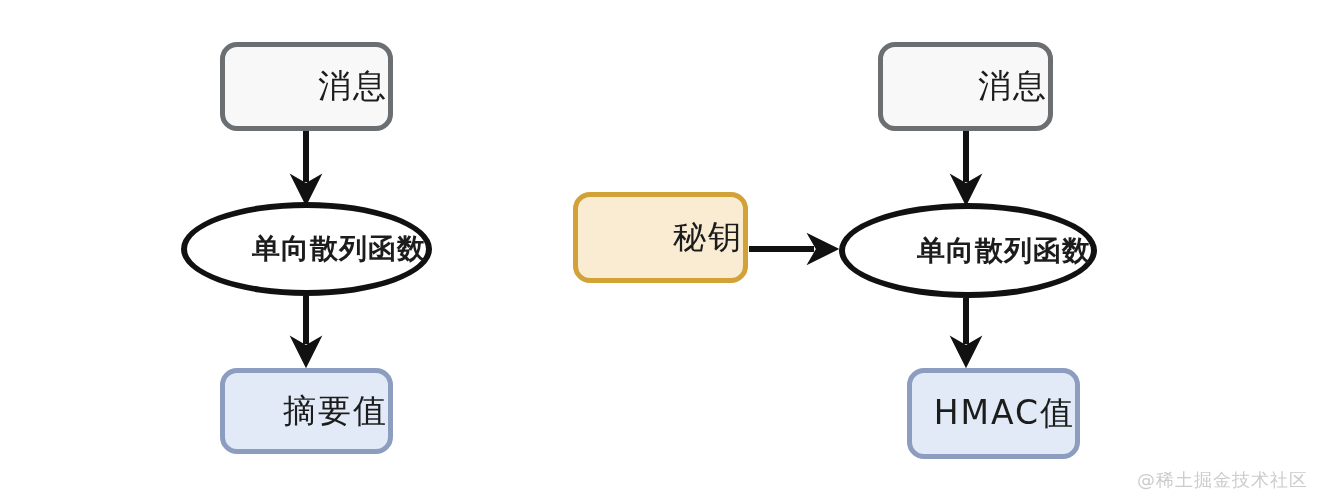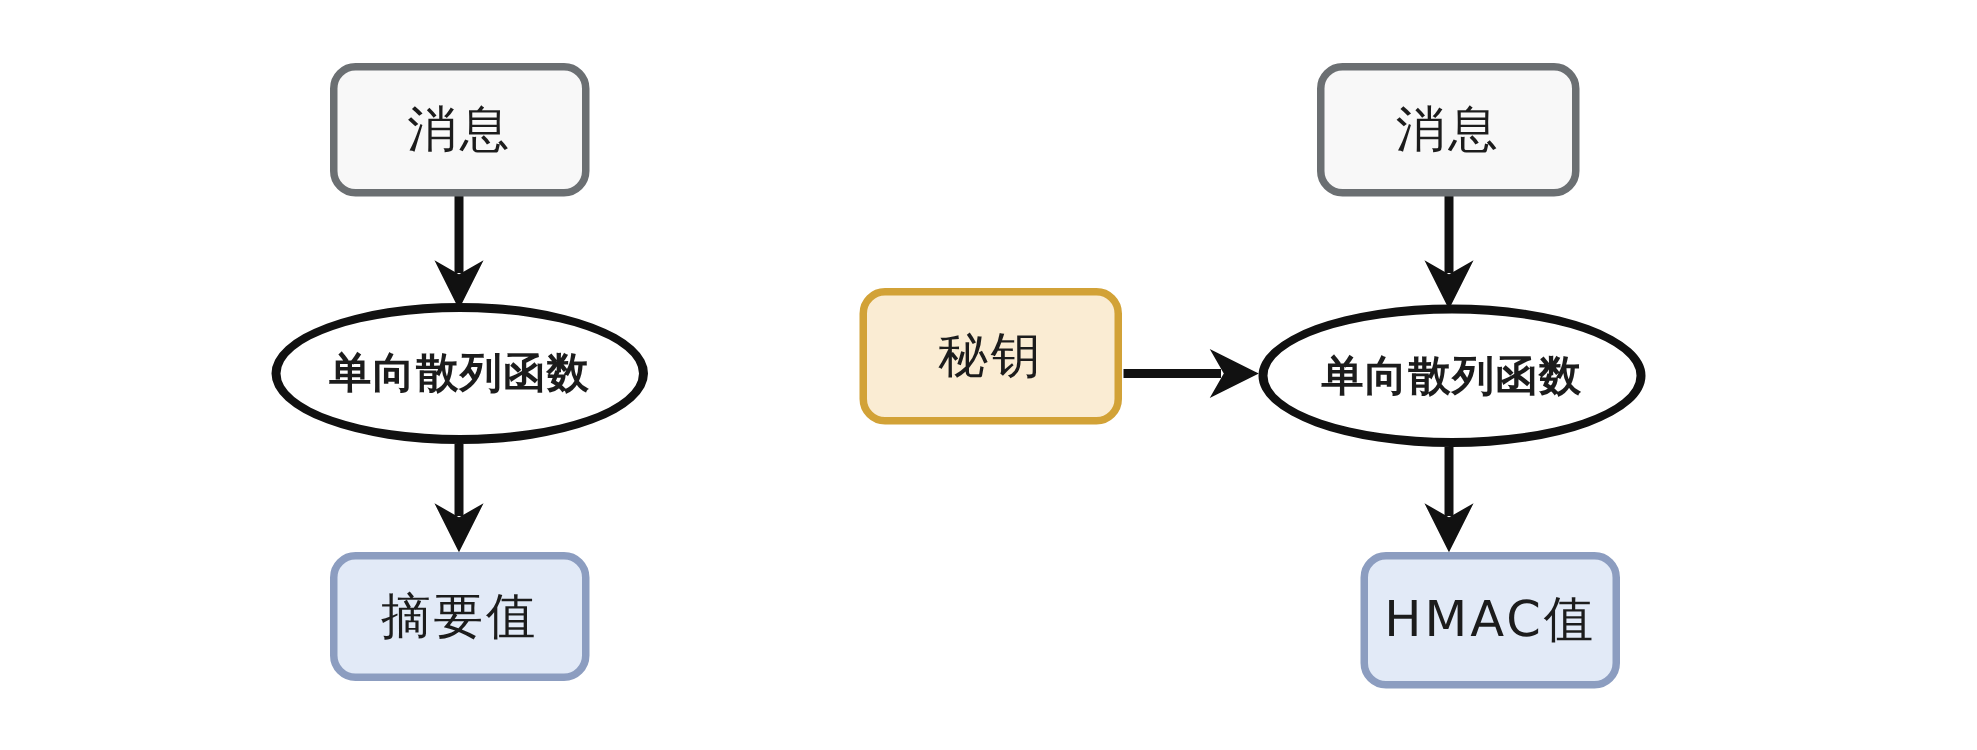--- a/index.html
+++ b/index.html
@@ -14,21 +14,21 @@
   .arrow-layer {
     position: absolute;
     left: 0; top: 0;
     width: 1318px; height: 500px;
   }
   .node {
     position: absolute;
     box-sizing: border-box;
     display: flex;
     align-items: center;
-    justify-content: center;
+    justify-content: flex-end;
     white-space: nowrap;
     color: #1c1c1c;
     font-size: 33px;
     letter-spacing: 2px;
   }
   .rect-node {
     border-radius: 17px;
   }
   .gray-node {
     border: 5px solid var(--gray-border, #6b6f72);
@@ -115,14 +115,15 @@
   </div>
 
   <div class="node ellipse-node" style="left:839px; top:203px; width:258px; height:95px;">
     <span>单向散列函数</span>
   </div>
 
   <div class="node rect-node blue-node" style="left:907px; top:368px; width:173px; height:91px;">
     <span>HMAC值</span>
   </div>
 
+  <div class="watermark">@稀土掘金技术社区</div>
 
 </div>
 
 </body></html>

